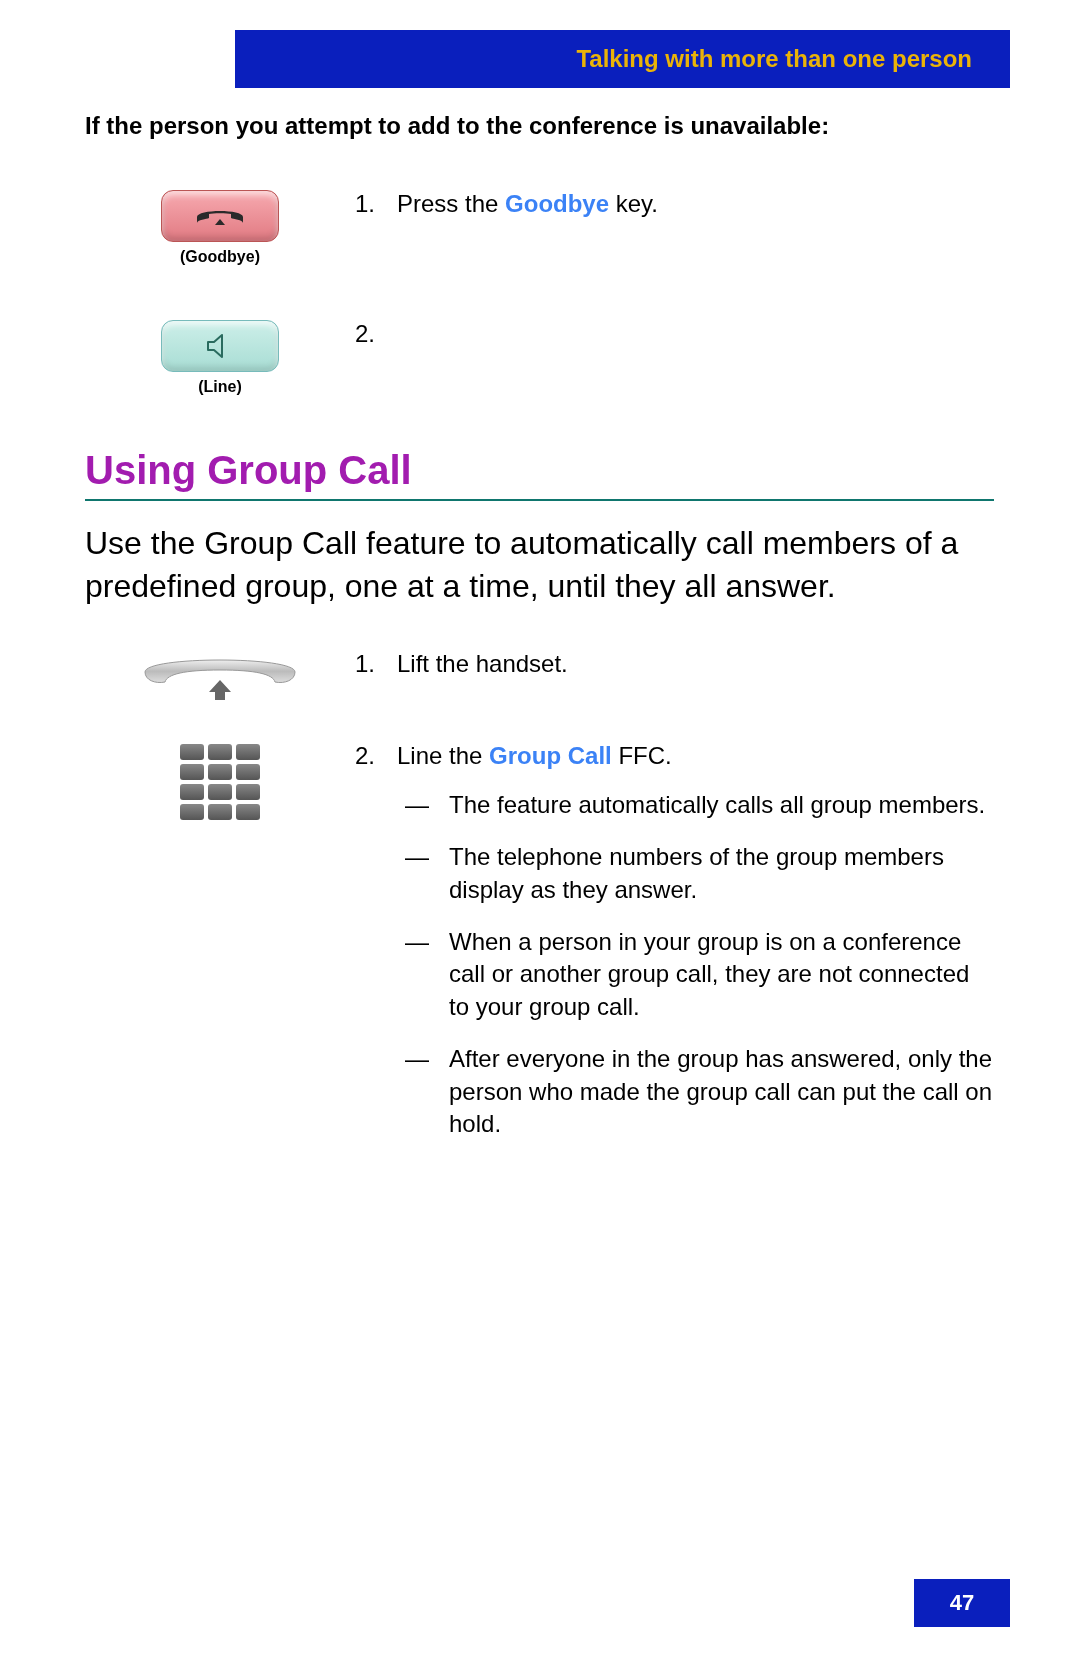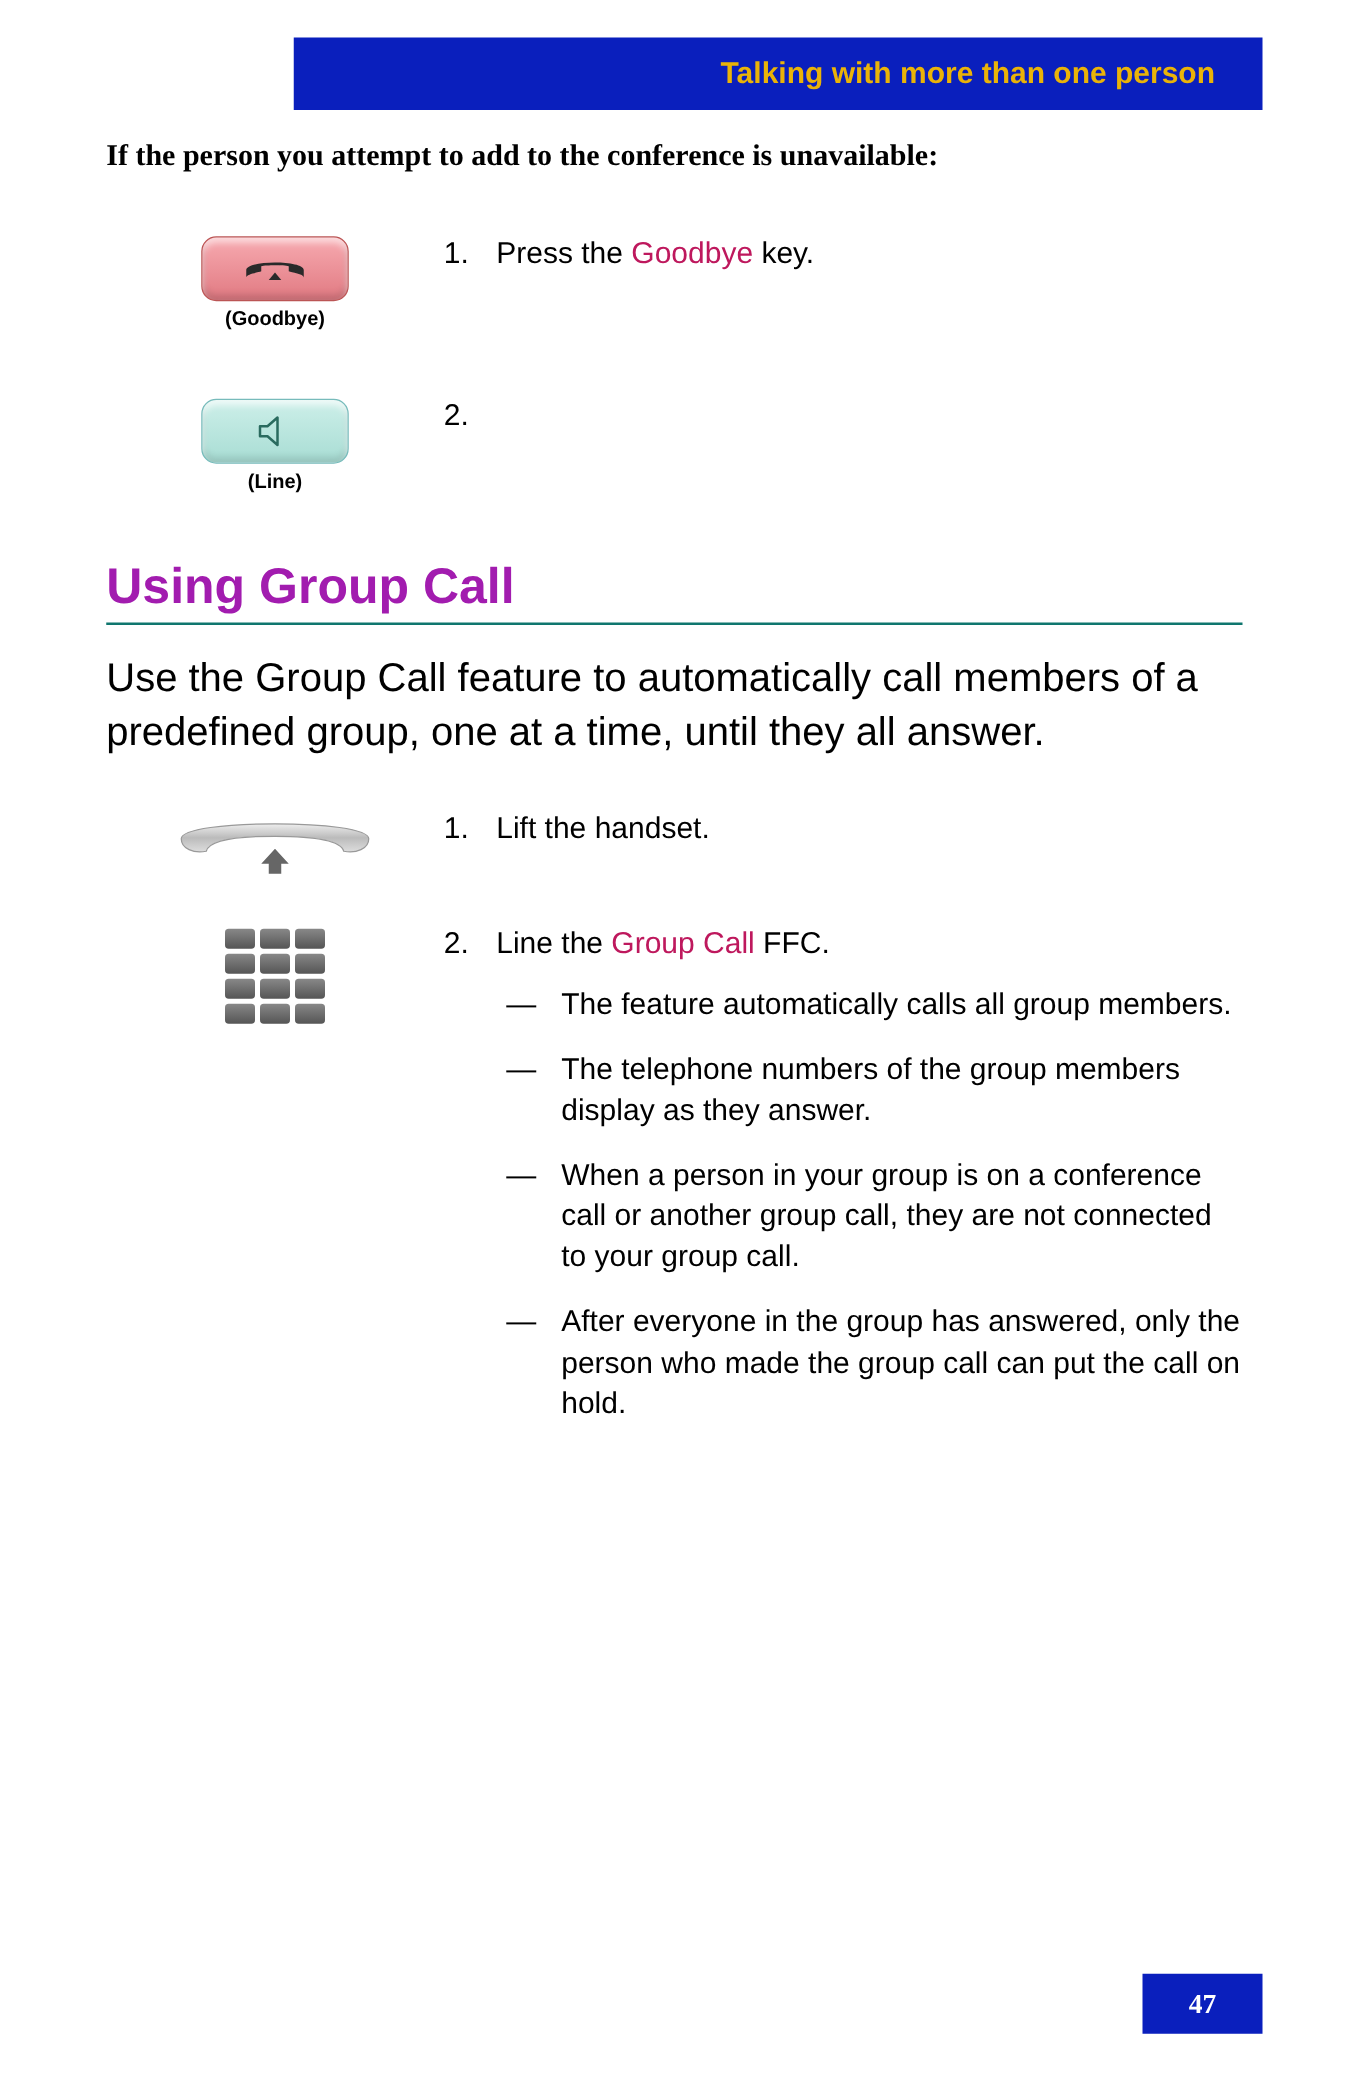--- a/index.html
+++ b/index.html
@@ -32,21 +32,21 @@
   .content {
     position: absolute;
     top: 112px;
     left: 85px;
     right: 86px;
   }
   .bold-para {
     font-weight: bold;
     font-size: 24px;
     margin-bottom: 48px;
-    font-family: Liberation Serif, serif;
+    font-family: Liberation Sans, sans-serif;
   }
   .step-row {
     display: flex;
     align-items: flex-start;
     margin-bottom: 52px;
   }
   .icon-col {
     width: 270px;
     display: flex;
     flex-direction: column;
@@ -61,21 +61,21 @@
   }
   .text-col {
     flex: 1;
     font-size: 24px;
     line-height: 1.35;
     font-family: Arial, sans-serif;
   }
   .text-col ol { list-style: none; }
   .text-col li { display: flex; align-items: flex-start; }
   .num { min-width: 42px; }
-  .blue-link { color: #be185d; font-weight: normal; }
+  .blue-link { color: #3b82f6; font-weight: bold; }
   .section-title {
     font-family: Arial, sans-serif;
     font-size: 40px;
     font-weight: bold;
     color: #a21caf;
     border-bottom: 2px solid #0f766e;
     padding-bottom: 6px;
     margin-top: 36px;
     margin-bottom: 21px;
   }
@@ -101,21 +101,21 @@
     right: 70px;
     width: 96px;
     height: 48px;
     background: #0a1fbd;
     color: #fff;
     font-weight: bold;
     font-size: 22px;
     display: flex;
     align-items: center;
     justify-content: center;
-    font-family: Liberation Serif, serif;
+    font-family: Liberation Sans, sans-serif;
   }
   
   .key-btn {
     width: 118px;
     height: 52px;
     border-radius: 12px;
     display: flex;
     align-items: center;
     justify-content: center;
     position: relative;

